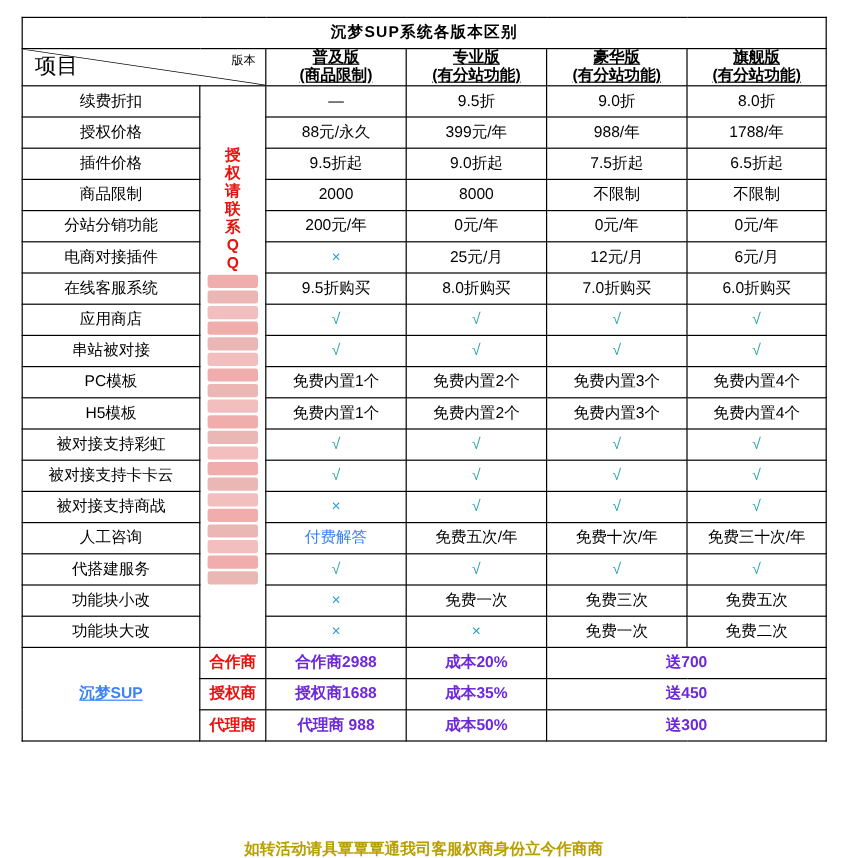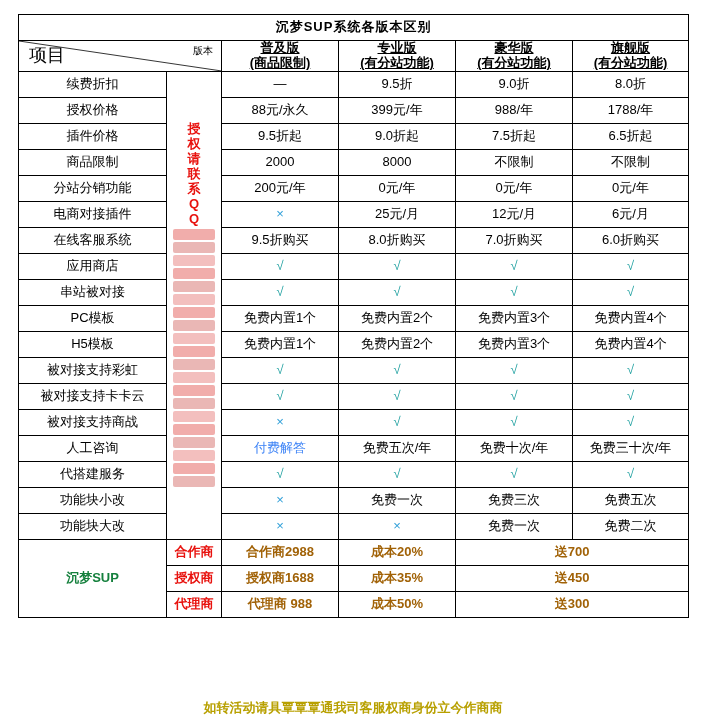--- a/index.html
+++ b/index.html
@@ -78,22 +78,22 @@
     border-radius:2px;
     opacity:.95;
   }
   .blurnum.b2{background:#e9b3b1;}
   .blurnum.b3{background:#f2bcba;}
   .check{color:#26a3a3;font-size:15px;}
   .cross{color:#2f9fd8;font-size:14px;}
   .teal{color:#3b82f6;}
   .dash{font-size:14px;}
   .red{color:#e8120e;font-weight:bold;}
-  .bottom-label{font-weight:bold;font-size:16px;color:#15803d;}
-  .merge-red{color:#a16207;font-weight:bold;font-size:14px;}
+  .bottom-label{font-weight:bold;font-size:16px;color:#3b82f6;text-decoration:underline;}
+  .merge-red{color:#6d28d9;font-weight:bold;font-size:14px;}
   .footnote{
     position:absolute;
     left:0;right:0;
     bottom:-2px;
     text-align:center;
     font-size:13px;
     color:#b8a000;
     font-weight:bold;
     white-space:nowrap;
   }

